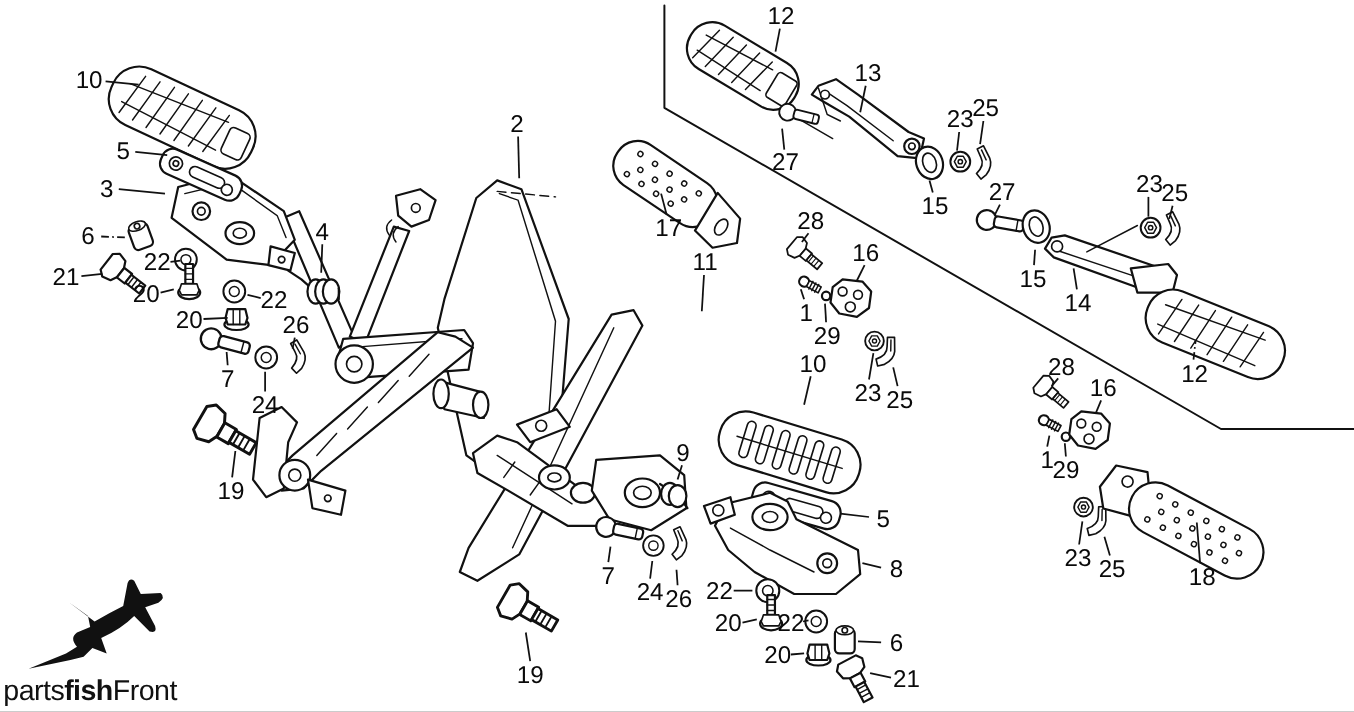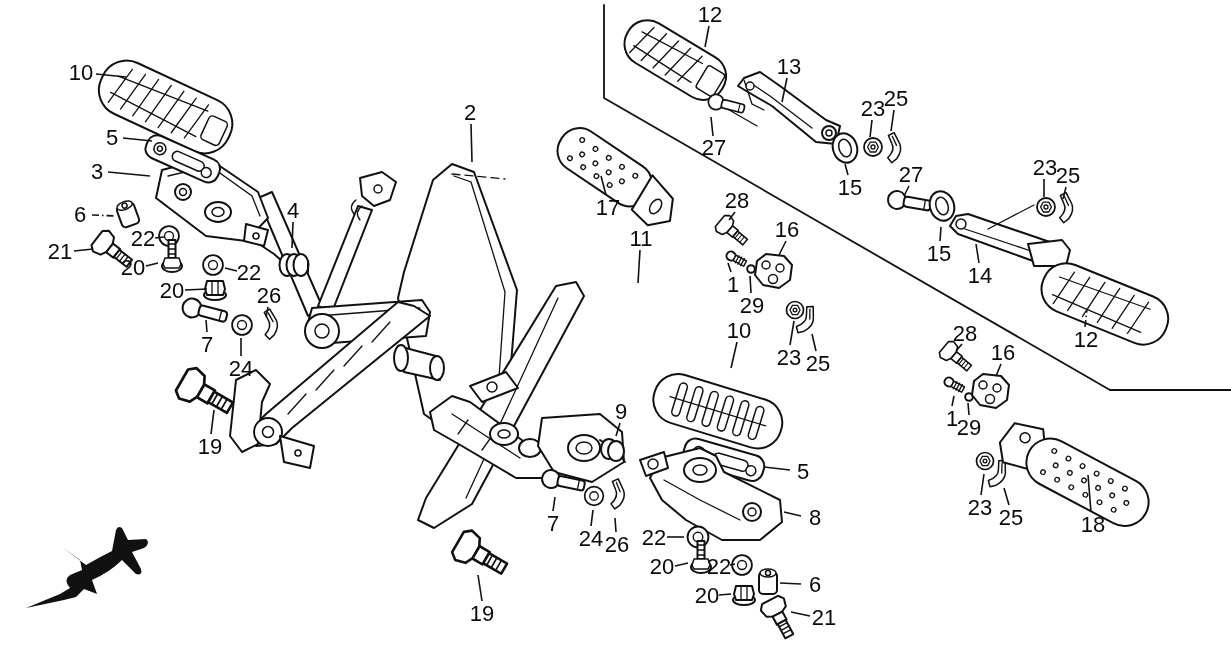--- a/index.html
+++ b/index.html
@@ -461,14 +461,15 @@
         <text x="654" y="537" text-anchor="middle" dy="0.36em" class="callout">22</text>
         <text x="662" y="566" text-anchor="middle" dy="0.36em" class="callout">20</text>
         <text x="719" y="566" text-anchor="middle" dy="0.36em" class="callout">22</text>
         <text x="707" y="595" text-anchor="middle" dy="0.36em" class="callout">20</text>
         <text x="815" y="584" text-anchor="middle" dy="0.36em" class="callout">6</text>
         <text x="824" y="617" text-anchor="middle" dy="0.36em" class="callout">21</text>
         <text x="482" y="613" text-anchor="middle" dy="0.36em" class="callout">19</text>
       </g>
 </svg>
 
+<div class="logo-text"><span>parts</span><b>fish</b><span>Front</span></div>
 
 </div>
 
 </body></html>

